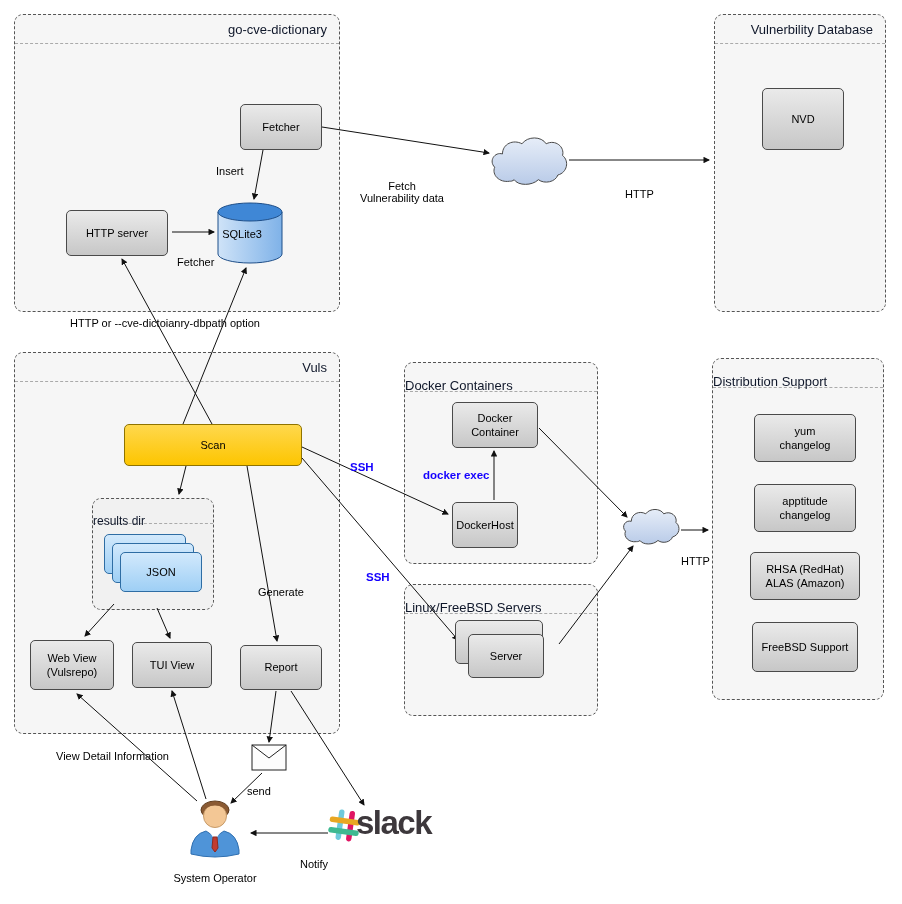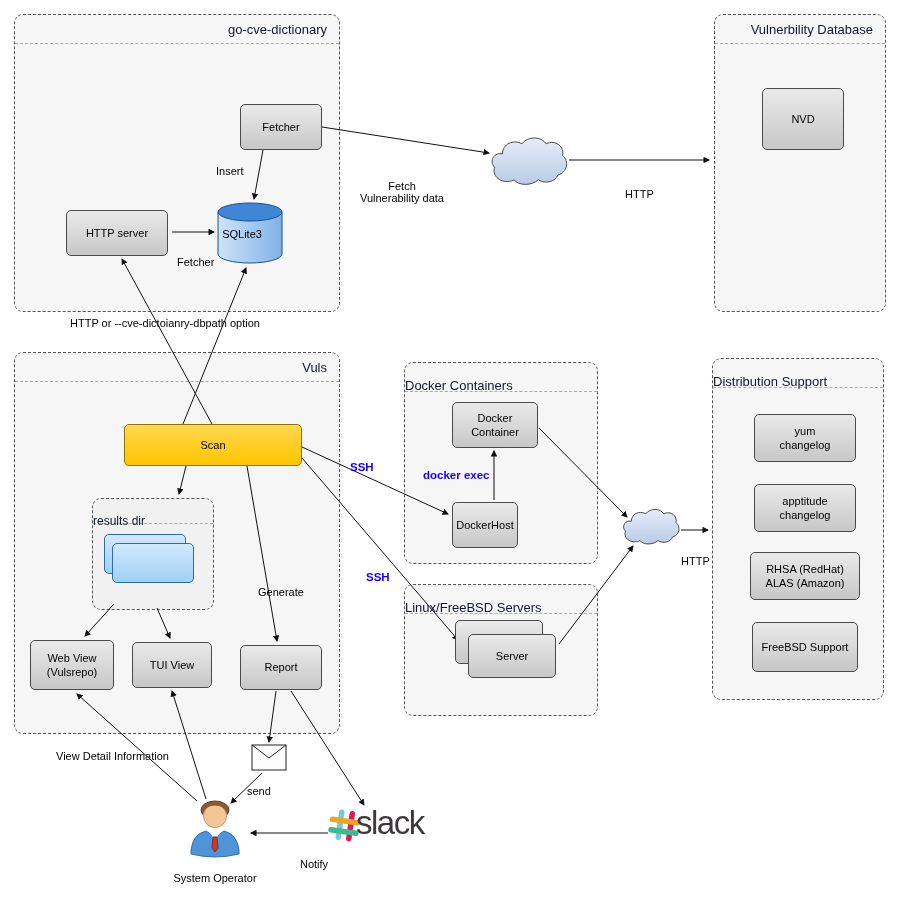--- a/index.html
+++ b/index.html
@@ -17,21 +17,21 @@
           background: linear-gradient(180deg, #eaeaea, #c7c7c7);
           border: 1px solid #4a4a4a; border-radius: 5px;
           display: flex; align-items: center; justify-content: center;
           text-align: center; font-size: 11px; color: #000;
           white-space: pre-line; line-height: 1.3; z-index: 3; }
   .scan { background: linear-gradient(180deg, #ffd84d, #fdc500); border-color: #8f7300; }
   .jsonbox { background: linear-gradient(180deg, #d2e9fc, #9ecff5); border: 1px solid #2e6da4; }
 
   .lbl { position: absolute; font-size: 11px; color: #000; z-index: 4; white-space: pre-line; }
   .lbl-blue { color: #1500ff; font-weight: bold; font-size: 11.5px; }
-  .slack-text { position: absolute; font-size: 33px; font-weight: normal; color: #3d383c;
+  .slack-text { position: absolute; font-size: 33px; font-weight: bold; color: #3d383c;
                 letter-spacing: -1.5px; z-index: 4; line-height: 1; text-align: center; }
 
   svg.edges { position: absolute; left: 0; top: 0; z-index: 2; }
   .cloud { fill: url(#cloudgrad); stroke: #4a4a4a; vector-effect: non-scaling-stroke; }
 </style>
 </head>
 <body>
 
 <div id="canvas">
 
@@ -149,32 +149,33 @@
   <div class="node" style="left:240px;top:104px;width:82px;height:46px">Fetcher</div>
   <div class="node" style="left:66px;top:210px;width:102px;height:46px">HTTP server</div>
   <div class="lbl" style="left:218px;top:228px;width:48px;text-align:center">SQLite3</div>
 
   <div class="node" style="left:762px;top:88px;width:82px;height:62px">NVD</div>
 
   <div class="node scan" style="left:124px;top:424px;width:178px;height:42px">Scan</div>
 
   <div class="node jsonbox" style="left:104px;top:534px;width:82px;height:40px"></div>
   <div class="node jsonbox" style="left:112px;top:543px;width:82px;height:40px"></div>
+  <div class="node jsonbox" style="left:120px;top:552px;width:82px;height:40px">JSON</div>
 
   <div class="node" style="left:132px;top:642px;width:80px;height:46px">TUI View</div>
   <div class="node" style="left:30px;top:640px;width:84px;height:50px">Web View
 (Vulsrepo)</div>
   <div class="node" style="left:240px;top:645px;width:82px;height:45px">Report</div>
 
   <div class="node" style="left:452px;top:402px;width:86px;height:46px">Docker
 Container</div>
   <div class="node" style="left:452px;top:502px;width:66px;height:46px">DockerHost</div>
 
   <div class="node" style="left:455px;top:620px;width:88px;height:44px"></div>
-  <div class="node" style="left:468px;top:634px;width:88px;height:44px">Server</div>
+  <div class="node" style="left:468px;top:634px;width:76px;height:44px">Server</div>
 
   <div class="node" style="left:754px;top:414px;width:102px;height:48px">yum
 changelog</div>
   <div class="node" style="left:754px;top:484px;width:102px;height:48px">apptitude
 changelog</div>
   <div class="node" style="left:750px;top:552px;width:110px;height:48px">RHSA (RedHat)
 ALAS (Amazon)</div>
   <div class="node" style="left:752px;top:622px;width:106px;height:50px">FreeBSD Support</div>
 
   <div class="lbl" style="left:216px;top:165px">Insert</div>

